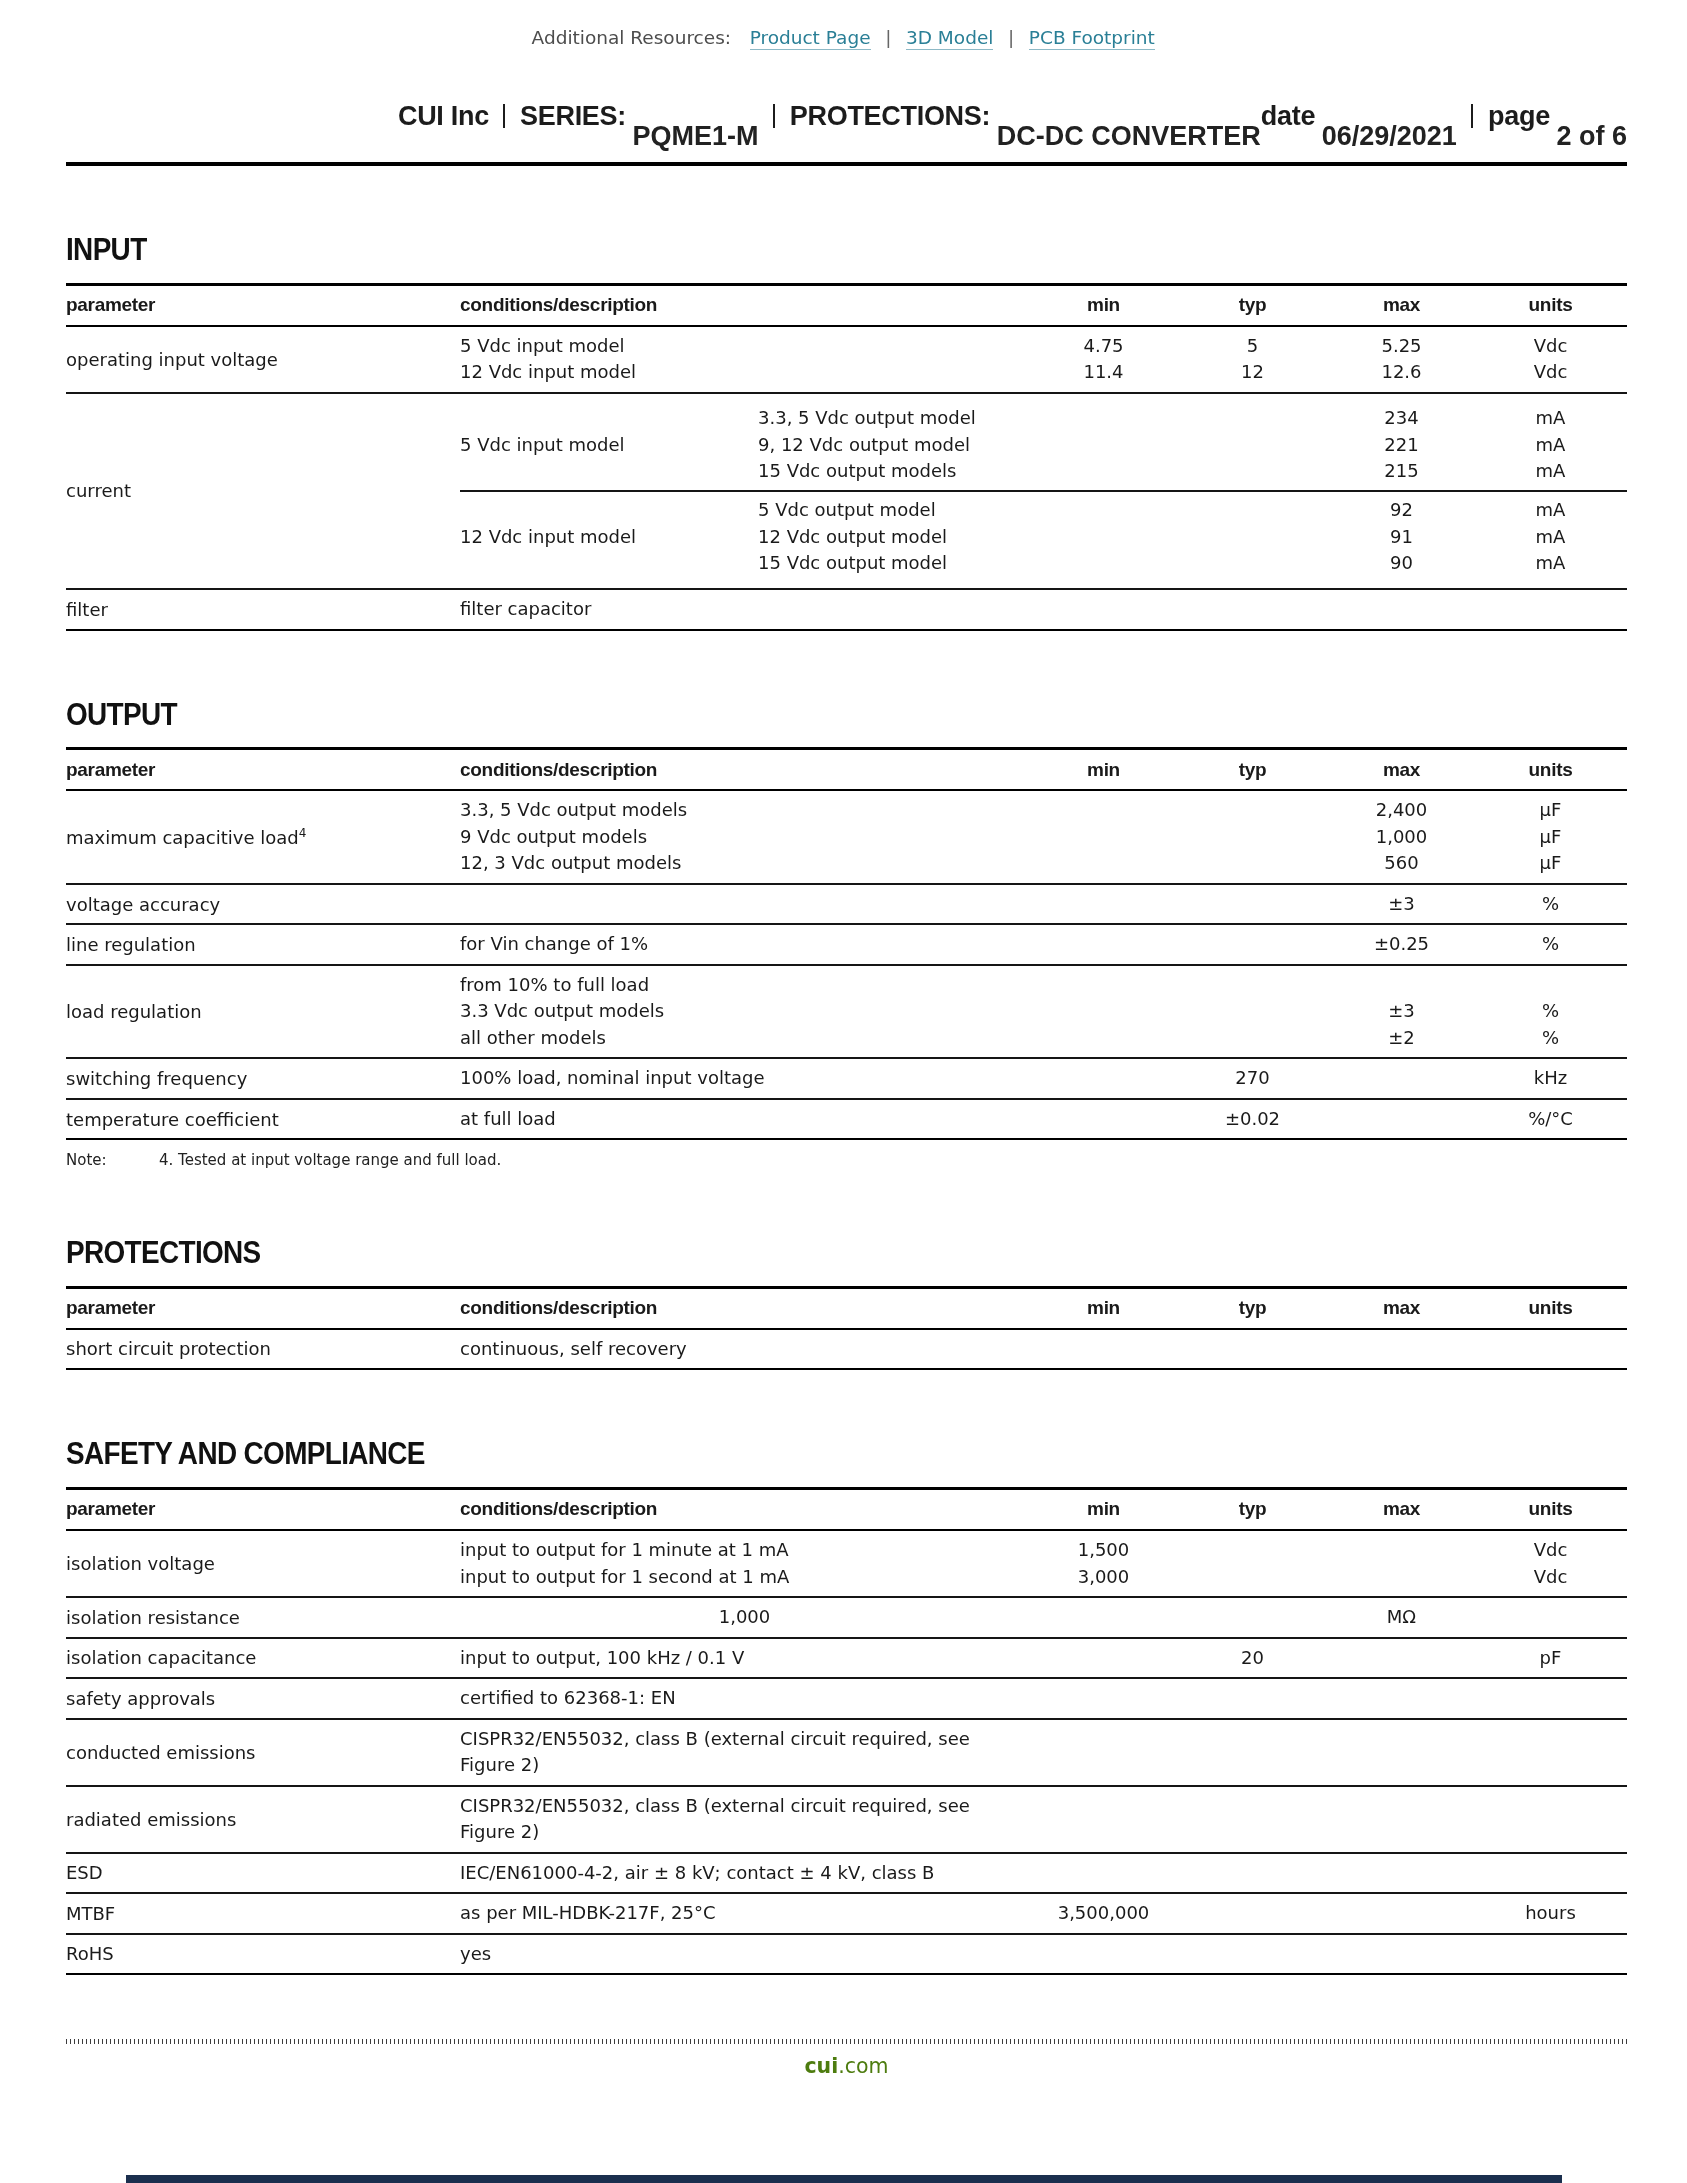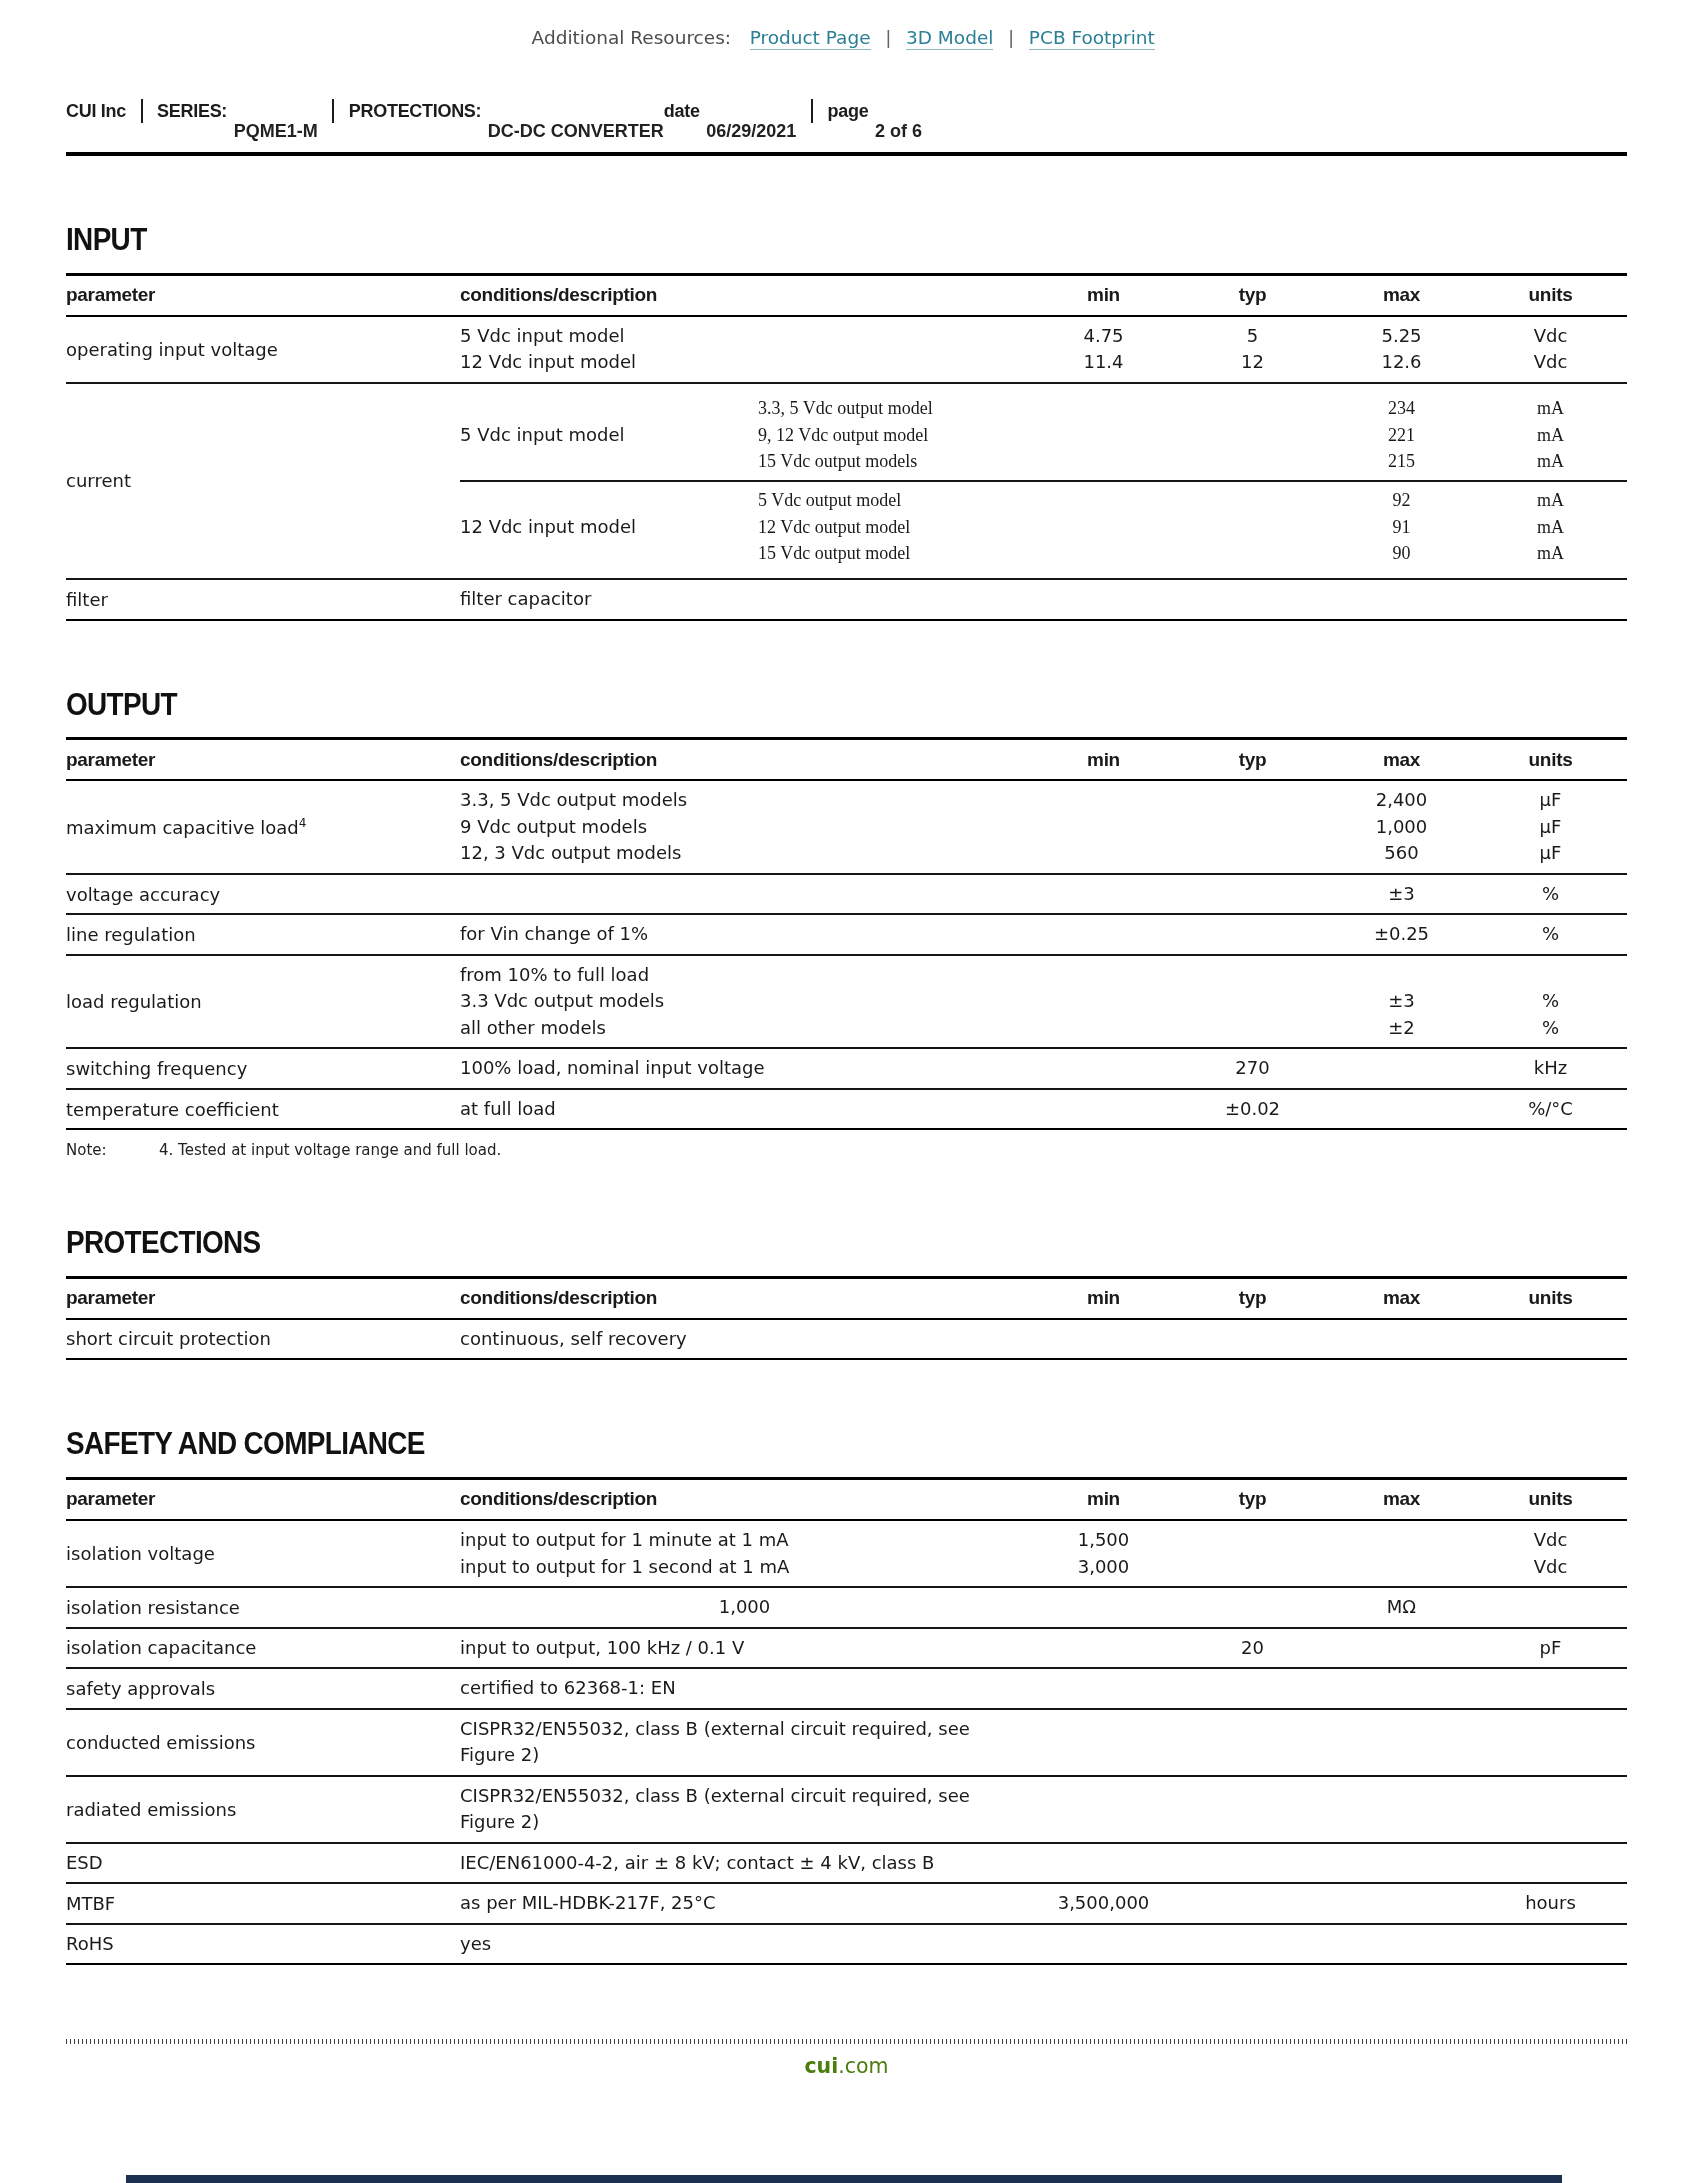--- a/index.html
+++ b/index.html
@@ -8,22 +8,22 @@
   .content{position:absolute;left:66px;top:0;width:1561px;}
 
   
   .resources{margin-top:26.5px;text-align:center;font-size:18.5px;color:#4d4d4d;}
   .resources .lbl{margin-right:12px;}
   .resources a{color:#2a7f96;text-decoration:none;border-bottom:1.3px solid #8db9c6;
                padding-bottom:1.3px;margin:0 6.6px;cursor:pointer;}
   .resources .sep{color:#666;margin:0 8px;}
 
   
-  .meta{margin-top:33px;display:flex;justify-content:flex-start;align-items:center;
-        font-family:"Liberation Sans",sans-serif;font-size:18px;color:#1c1c1c;}
+  .meta{margin-top:33px;display:flex;justify-content:flex-end;align-items:center;
+        font-family:"Liberation Sans",sans-serif;font-size:27px;color:#1c1c1c;}
   .meta .b{font-weight:bold;letter-spacing:-0.3px;}
   .meta .v{font-weight:bold;color:#222;margin-left:6.6px;letter-spacing:0;margin-top:40px;}
   .vbar{display:inline-block;width:2px;height:24px;background:#1c1c1c;margin:0 14.6px;vertical-align:middle;}
   .mgrp{display:flex;align-items:center;}
   .rule-heavy{margin-top:10.6px;height:4px;background:#000;}
 
   
   .section{margin-top:66px;}
   .h-title{display:inline-block;font-family:"Liberation Sans",sans-serif;font-weight:bold;
            font-size:31px;letter-spacing:-0.7px;transform:scaleX(0.9);transform-origin:left;
@@ -40,21 +40,21 @@
   .c-param{padding-right:13.2px;}
   sup{font-size:12px;}
   .tline{display:grid;grid-template-columns:569px 149px 149px 149px 149px;
          min-height:26.5px;line-height:26.5px;align-items:center;}
   .tline .num{text-align:center;}
   .tblock{display:flex;align-items:center;padding:5.3px 0;}
   .tblock + .tblock{border-top:2px solid #151515;}
   .b-cond{width:298px;line-height:26.5px;}
   .b-sub{flex:1;}
   .sline{display:grid;grid-template-columns:271px 149px 149px 149px 149px;
-         min-height:26.5px;line-height:26.5px;align-items:center;font-family:Liberation Serif, serif;}
+         min-height:26.5px;line-height:26.5px;align-items:center;}
   .sline .num{text-align:center;}
 
   .note{margin-top:10.6px;display:flex;font-size:15px;color:#222;}
   .note .nl{width:93px;}
 
   
   .footer{position:absolute;left:66px;width:1561px;top:2039px;text-align:center;}
   .dotline{height:4.6px;background:repeating-linear-gradient(90deg,#3c3c3c 0 1.3px,transparent 1.3px 4px);}
   .site{margin-top:10.6px;font-size:20.5px;color:#4d7c0f;display:inline-block;cursor:pointer;}
   .site b{font-weight:bold;}

